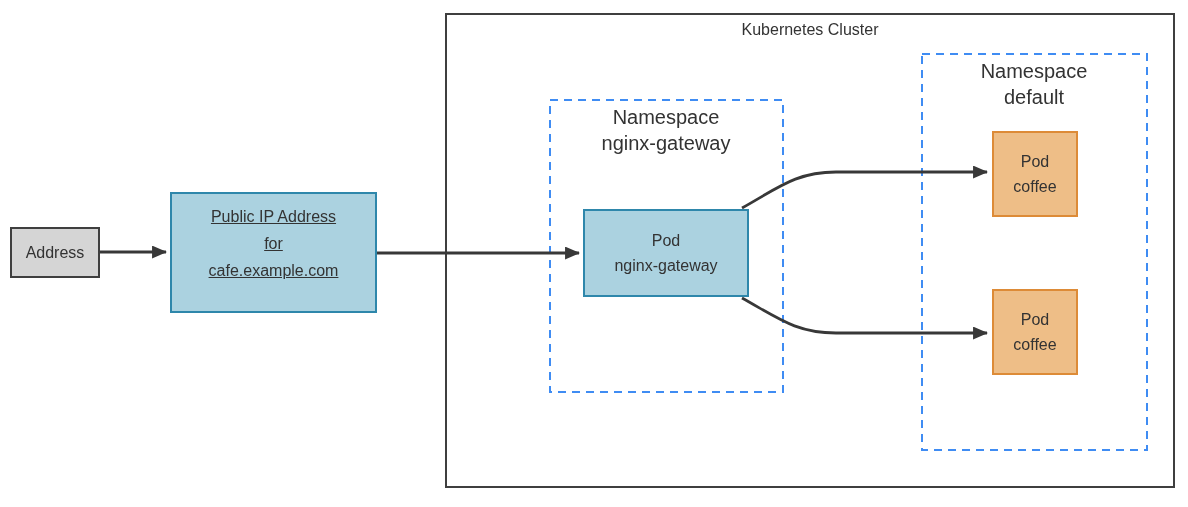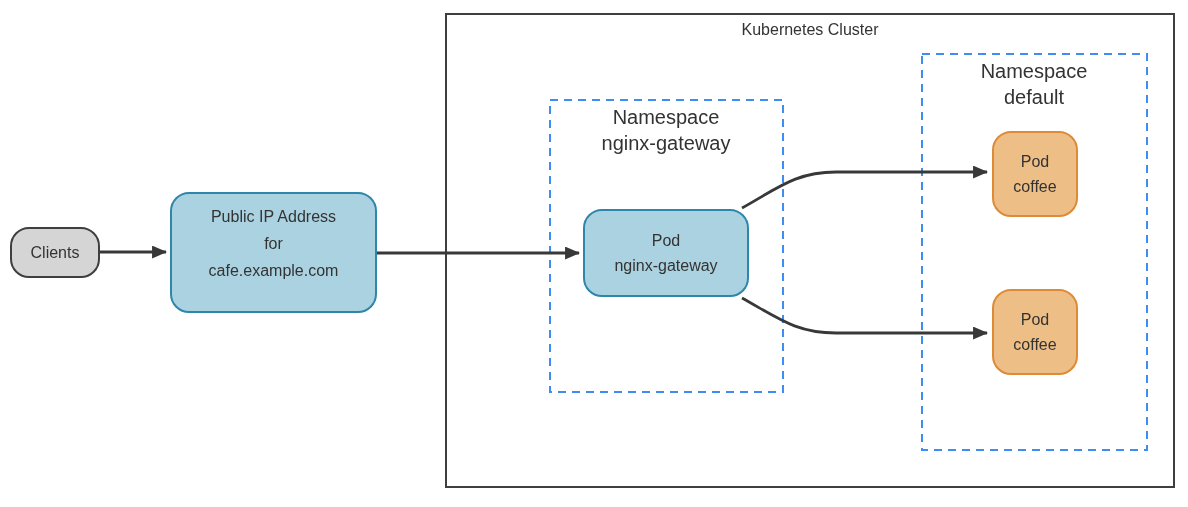--- a/index.html
+++ b/index.html
@@ -31,33 +31,33 @@
     position: absolute;
     display: flex;
     align-items: center;
     justify-content: center;
     text-align: center;
     white-space: pre-line;
     font-size: 16px;
     line-height: 25px;
     color: var(--text);
     z-index: 2;
-    border-radius: 19px;
   }
   .clients-box {
     left: 10px; top: 227px; width: 90px; height: 51px;
     background: var(--gray-fill);
     border: 2px solid var(--dark-border);
   }
   .public-ip-box {
     left: 170px; top: 192px; width: 207px; height: 121px;
     background: var(--blue-fill);
     border: 2px solid var(--blue-border);
     padding-bottom: 18px;
     line-height: 27px;
+    text-decoration: underline;
   }
   .cluster-box {
     position: absolute;
     left: 445px; top: 13px; width: 730px; height: 475px;
     border: 2px solid var(--dark-border);
     background: var(--background);
     z-index: 1;
   }
   .cluster-title {
     position: absolute;
@@ -117,21 +117,21 @@
   <div class="cluster-box">
     <div class="cluster-title">Kubernetes Cluster</div>
   </div>
 
   <div class="ns-label ns-gateway-label">Namespace
 nginx-gateway</div>
 
   <div class="ns-label ns-default-label">Namespace
 default</div>
 
-  <div class="node clients-box">Clients</div>
+  <div class="node clients-box">Address</div>
 
   <div class="node public-ip-box">Public IP Address
 for
 cafe.example.com</div>
 
   <div class="node pod-gateway-box">Pod
 nginx-gateway</div>
 
   <div class="node pod-coffee-box pod-coffee-top">Pod
 coffee</div>

